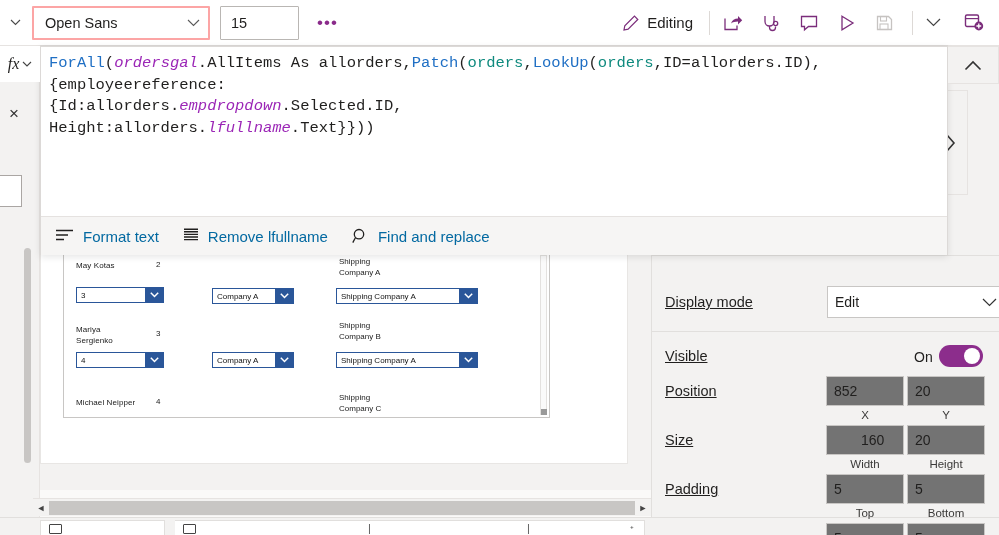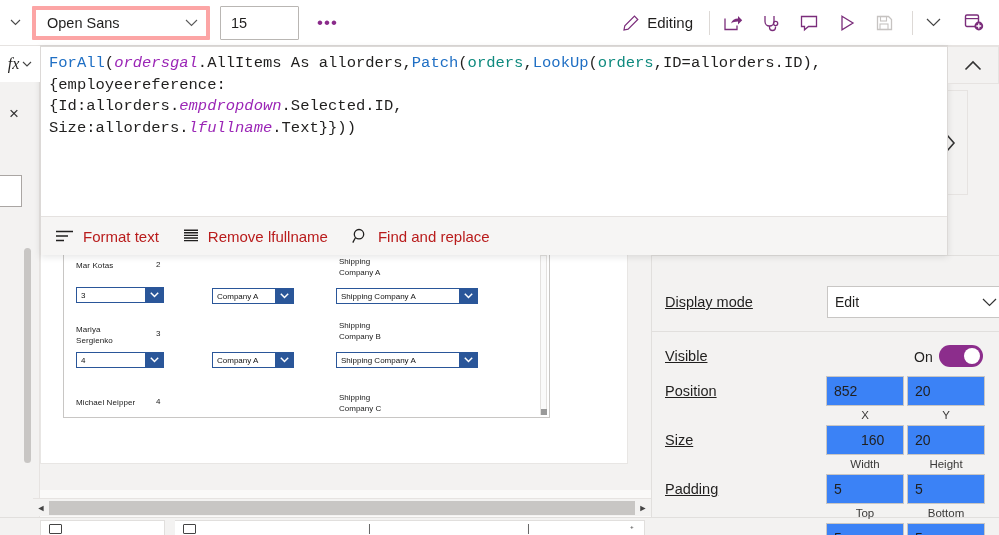--- a/index.html
+++ b/index.html
@@ -19,21 +19,21 @@
     background: #ffffff;
     border-bottom: 1px solid #e6e3e1;
     display: flex; align-items: center;
   }
   .tb-left { display: flex; align-items: center; padding-left: 4px; }
   .chev-sm {
     width: 22px; height: 26px; display: flex; align-items: center; justify-content: center;
     color: #4a4a4a; font-size: 11px;
   }
   .font-select {
-    width: 178px; height: 34px; border: 4px solid #fca5a5; background: #fff;
+    width: 178px; height: 34px; border: 2px solid #fca5a5; background: #fff;
     display: flex; align-items: center; padding: 0 8px 0 11px;
     margin-left: 6px; border-radius: 1px;
   }
   .font-select .fname { flex: 1; font-size: 14.5px; color: #201f1e; }
   .font-select .cv { color: #5a5a5a; font-size: 11px; }
   .size-box {
     width: 79px; height: 34px; border: 1px solid #b9b6b3; background: #fff;
     display: flex; align-items: center; padding: 0 8px 0 10px;
     margin-left: 10px; border-radius: 1px; font-size: 14.5px; color: #201f1e;
   }
@@ -155,21 +155,21 @@
   }
   .rp-sep { position: absolute; left: 0; width: 348px; height: 1px; background: #e1dfdd; }
   .rp-label { position: absolute; font-size: 14.5px; color: #201f1e; text-decoration: underline; }
   .rp-select {
     position: absolute; height: 32px; background: #fff; border: 1px solid #c8c6c4;
     display: flex; align-items: center; padding: 0 4px 0 7px;
   }
   .rp-select .sv { flex: 1; font-size: 14px; color: #201f1e; }
   .rp-select .cv { font-size: 11px; color: #333; padding-right: 4px; }
   .rp-input {
-    position: absolute; width: 78px; height: 30px; background: #3b82f6; border: 1px solid #c8c6c4;
+    position: absolute; width: 78px; height: 30px; background: #737373; border: 1px solid #c8c6c4;
     display: flex; align-items: center; padding-left: 7px; font-size: 14px; color: #201f1e;
   }
   .rp-sublabel {
     position: absolute; width: 78px; text-align: center; font-size: 11.5px; color: #3b3a39;
   }
   .rp-toggle-on {
     position: absolute; font-size: 14px; color: #201f1e;
   }
   .toggle {
     position: absolute; width: 44px; height: 22px; border-radius: 11px; background: #8c2d8c;
@@ -200,21 +200,21 @@
   .tok-fn { color: #1f6fc4; }
   .tok-ctl { color: #9b26b6; font-style: italic; }
   .tok-ds { color: #0f8a7e; }
   .formula-divider {
     position: absolute; left: 0; top: 169px; width: 100%; height: 1px; background: #e5e2e0;
   }
   .formula-toolbar {
     position: absolute; left: 0; top: 170px; width: 100%; height: 38px;
     background: #f6f5f4; display: flex; align-items: center; padding-left: 14px; gap: 24px;
   }
-  .fb-item { display: flex; align-items: center; gap: 9px; font-size: 15px; color: #b91c1c; }
+  .fb-item { display: flex; align-items: flex-start; gap: 9px; font-size: 15px; color: #0369a1; }
   .collapse-btn {
     position: absolute; left: 948px; top: 46px; width: 51px; height: 38px;
     background: #f3f2f1; border: 1px solid #e6e3e1; border-left: none;
     display: flex; align-items: center; justify-content: center;
     font-size: 16px; color: #333; font-weight: 300;
   }
   .fp-top-border { position:absolute; left:40px; top:45px; width:908px; height:1px; background:#dcd9d7; }
 </style>
 </head>
 <body>
@@ -312,21 +312,21 @@
   </div>
 
   <div class="left-strip"></div>
   <div class="ghost-input"></div>
   <div class="left-vscroll"></div>
 
   <div class="canvas-area">
     <div class="app-screen">
       <div class="gallery">
 
-        <div class="gname" style="left:12px; top:8px;">Mar Kotas</div>
+        <div class="gname" style="left:12px; top:8px;">May Kotas</div>
         <div class="gnum" style="left:92px; top:8px;">2</div>
         <div class="gship" style="left:275px; top:4px; white-space:pre-line;">Shipping
 Company A</div>
         <div class="ddown" style="left:12px; top:35px; width:88px;">
           <span class="dtext">3</span>
           <span class="dbtn">
             <svg width="9" height="6" viewBox="0 0 9 6">
                 <path d="M.8.8L4.5 4.5 8.2.8" stroke="#fff" stroke-width="1.5" fill="none"></path>
               </svg>
           </span>
@@ -460,21 +460,21 @@
     <svg width="13" height="20" viewBox="0 0 13 20">
         <path d="M3 2l7 8-7 8" stroke="#333" stroke-width="1.6" fill="none"></path>
       </svg>
   </div>
 
   <div class="fp-top-border"></div>
   <div class="formula-panel">
     <div class="formula-text" id="formulaText"><span class="tok-fn">ForAll</span><span>(</span><span class="tok-ctl">ordersgal</span><span>.AllItems As allorders,</span><span class="tok-fn">Patch</span><span>(</span><span class="tok-ds">orders</span><span>,</span><span class="tok-fn">LookUp</span><span>(</span><span class="tok-ds">orders</span><span>,ID=allorders.ID),</span>
 <span>{employeereference:</span>
 <span>{Id:allorders.</span><span class="tok-ctl">empdropdown</span><span>.Selected.ID,</span>
-<span>Size:allorders.</span><span class="tok-ctl">lfullname</span><span>.Text}}))</span></div>
+<span>Height:allorders.</span><span class="tok-ctl">lfullname</span><span>.Text}}))</span></div>
     <div class="formula-divider"></div>
     <div class="formula-toolbar">
       <div class="fb-item">
         <span>
           <svg width="19" height="14" viewBox="0 0 19 14">
             <path d="M1 2.5h17M1 7h12M1 11.5h8" stroke="#201f1e" stroke-width="1.4"></path>
           </svg>
         </span>
         <span>Format text</span>
       </div>

